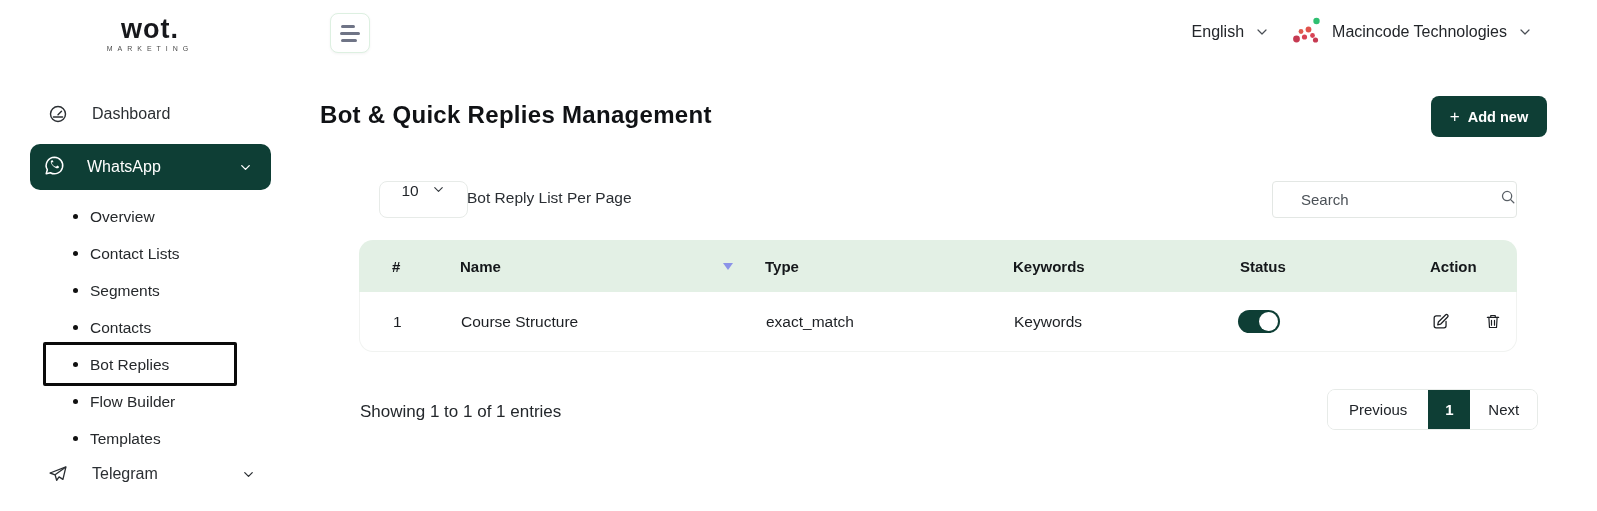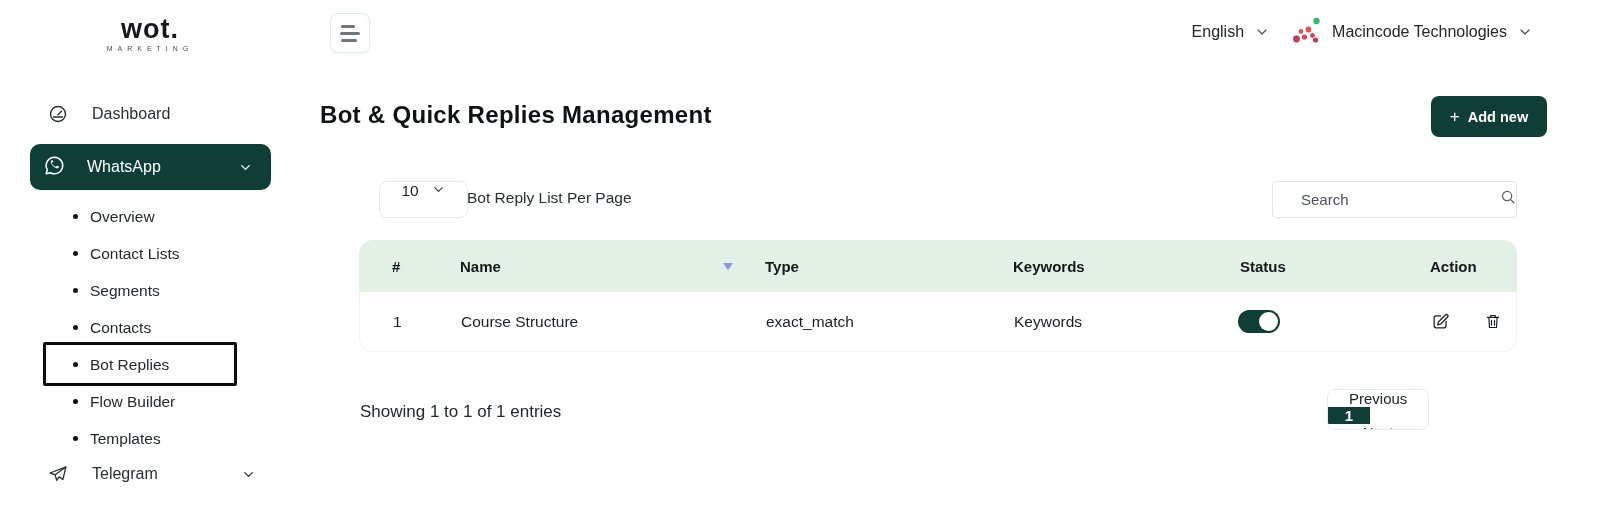--- a/index.html
+++ b/index.html
@@ -70,21 +70,21 @@
   .tbody-row .cell { display:flex; align-items:center; }
   .actions { display:flex; align-items:center; gap:34px; }
   .icon-btn { background:none; border:none; cursor:pointer; padding:0; display:flex; }
 
   .toggle { width:42px; height:23px; background:#0e3e35; border-radius:12px; position:relative; cursor:pointer; margin-left:-3px; }
   .toggle .knob { position:absolute; right:2px; top:2px; width:19px; height:19px; background:#fff; border-radius:50%; }
 
   .showing-text { position:absolute; left:360px; top:402px; font-size:17px; color:#24282c; }
 
   .pagination { position:absolute; left:1327px; top:389px; height:41px; display:flex; align-items:stretch;
-    border:1px solid #e7ebe8; border-radius:8px; overflow:hidden; background:#fff;flex-direction:column; }
+    border:1px solid #e7ebe8; border-radius:8px; overflow:hidden; background:#fff; }
   .page-btn { display:flex; align-items:center; justify-content:center; font-size:15px; color:#21252a; cursor:pointer; background:#fff; border:none; font-family:"Liberation Sans",sans-serif; }
   .page-prev { padding:0 21px; }
   .page-next { padding:0 18px; }
   .page-current { width:42px; background:#0e3e35; color:#fff; font-weight:700; }
 </style>
 </head>
 <body>
 
 <div class="page">
 

